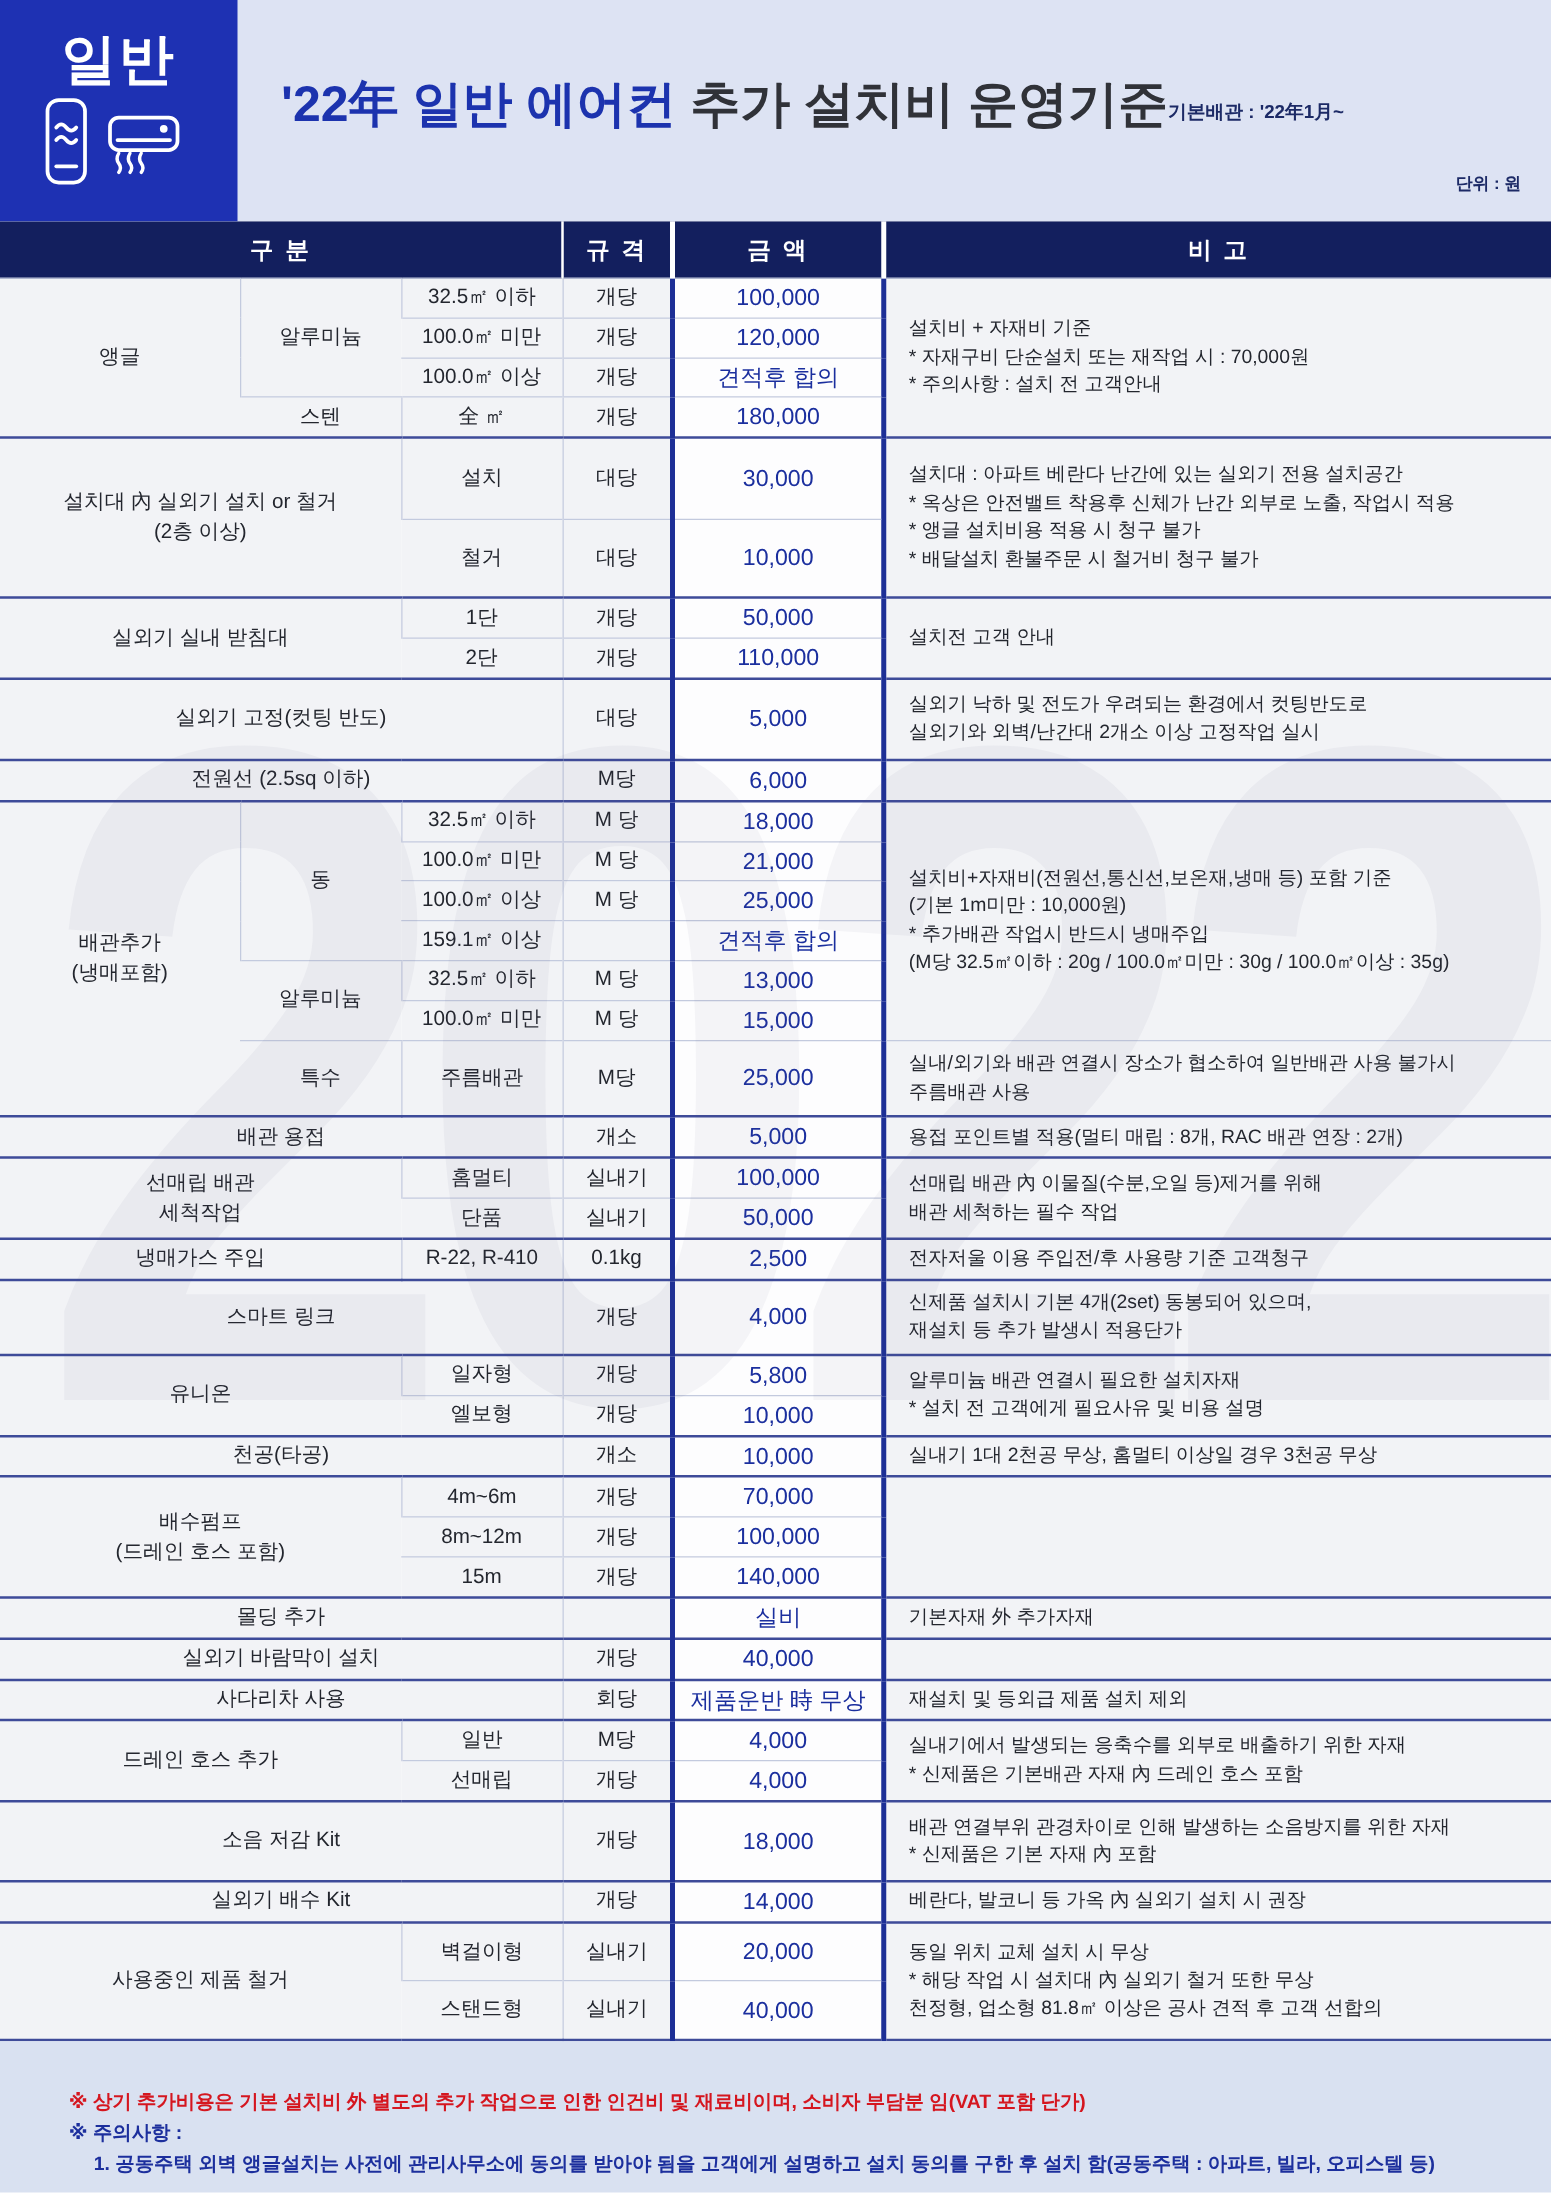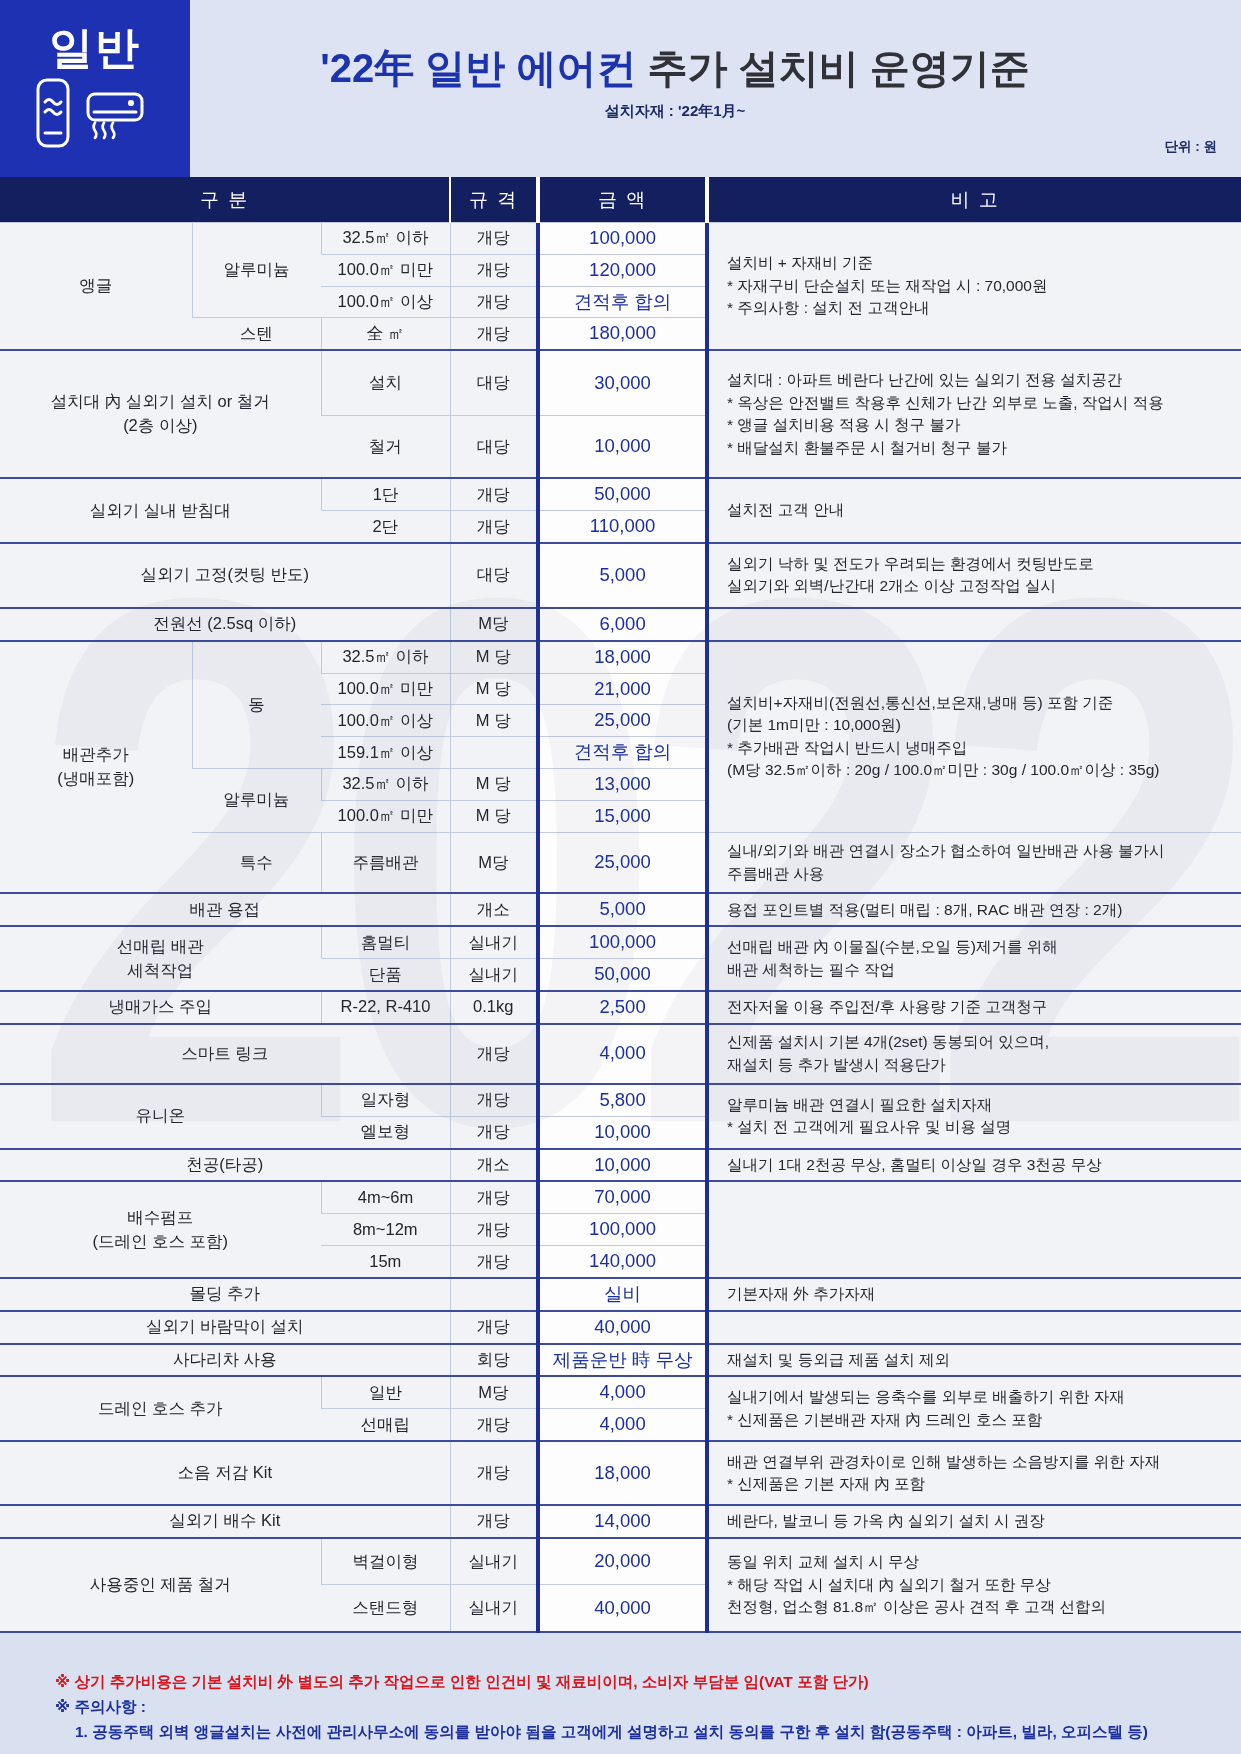--- a/index.html
+++ b/index.html
@@ -5,32 +5,32 @@
   html,body{margin:0;padding:0;}
   body{font-family:"Liberation Sans","DejaVu Sans",sans-serif;background:#ffffff;}
   .page{position:relative;width:1241px;height:1754px;background:#ffffff;overflow:hidden;}
 
   
   .top-band{position:relative;width:1241px;height:177px;background:#dde3f3;}
   .logo-box{position:absolute;left:0;top:0;width:190px;height:177px;background:#1e31b3;
             display:flex;flex-direction:column;align-items:center;justify-content:center;gap:6px;}
   .logo-text{color:#ffffff;font-size:44px;font-weight:bold;letter-spacing:2px;line-height:1;}
   .title-wrap{position:absolute;left:190px;top:0;width:920px;height:161px;
-              display:flex;flex-direction:column;align-items:center;justify-content:center;padding-top:6px;box-sizing:border-box;margin-left:25px;}
+              display:flex;align-items:center;justify-content:center;padding-top:6px;box-sizing:border-box;}
   .title-line{font-size:40px;font-weight:bold;line-height:1.1;white-space:nowrap;}
   .title-accent{color:#1c33ae;}
   .title-rest{color:#303238;}
   .subtitle{margin-top:12px;font-size:15px;font-weight:bold;color:#1c2a66;}
   .unit-label{position:absolute;right:24px;top:138px;font-size:13.5px;font-weight:bold;color:#1c2a66;}
 
   
   table.price{border-collapse:collapse;table-layout:fixed;width:1241px;background:#ffffff;}
   col.cA{width:192px;} col.cB{width:129px;} col.cC{width:129px;}
   col.cU{width:88px;} col.cP{width:169px;} col.cN{width:534px;}
-  th{background:#131f5e;color:#ffffff;font-size:19px;font-weight:normal;height:45px;
+  th{background:#131f5e;color:#ffffff;font-size:19px;font-weight:bold;height:45px;
      letter-spacing:2px;border:none;padding:0;}
   th.h-spec{border-left:2px solid #ffffff;}
   th.h-price{border-left:4px solid #ffffff;}
   th.h-note{border-left:4px solid #ffffff;}
   td{font-size:16.5px;color:#23262e;background:#f2f3f6;text-align:center;vertical-align:middle;
      border-top:1px solid #c3cade;border-left:1px solid #c3cade;padding:2px 4px;box-sizing:border-box;
      white-space:pre-line;line-height:1.45;}
   td:first-child{border-left:none;}
   tr.grp > td{border-top:2px solid #3e4b99;}
   td.p{background:#fdfdfe;color:#1b2f9e;font-weight:normal;font-size:18.5px;
@@ -73,21 +73,21 @@
           <line x1="62" y1="36" x2="104" y2="36"></line>
           <circle cx="99" cy="27" r="1.6" fill="#ffffff"></circle>
           <path d="M70 54 q-3 5 0 9 q3 4 0 8" transform="translate(0,-2) scale(0.9)"></path>
           <path d="M80 54 q-3 5 0 9 q3 4 0 8" transform="translate(0,-2) scale(0.9)"></path>
           <path d="M90 54 q-3 5 0 9 q3 4 0 8" transform="translate(0,-2) scale(0.9)"></path>
         </g>
       </svg>
     </div>
     <div class="title-wrap">
       <div class="title-line"><span class="title-accent">'22年 일반 에어컨</span><span class="title-rest"> 추가 설치비 운영기준</span></div>
-      <div class="subtitle">설치자재 : '22年1月~</div>
+      <div class="subtitle">기본배관 : '22年1月~</div>
     </div>
     <div class="unit-label">단위 : 원</div>
   </div>
 
   <table class="price">
     <colgroup>
         <col class="cA">
         <col class="cB">
         <col class="cC">
         <col class="cU">

